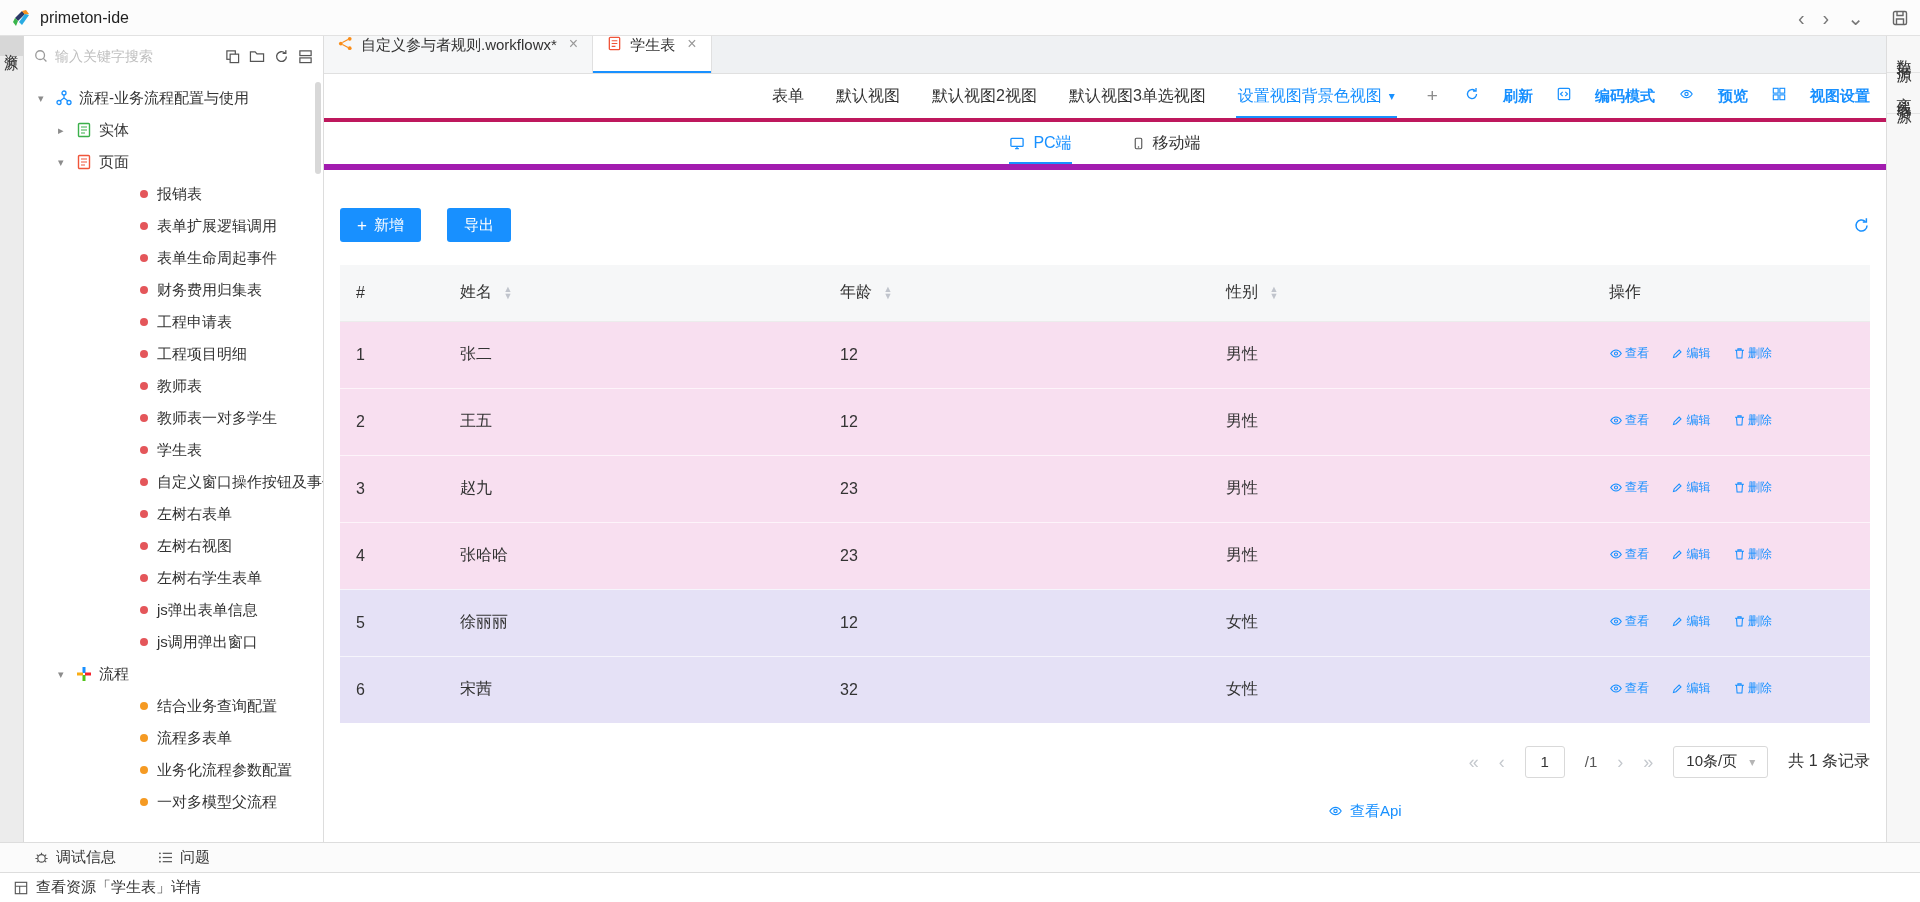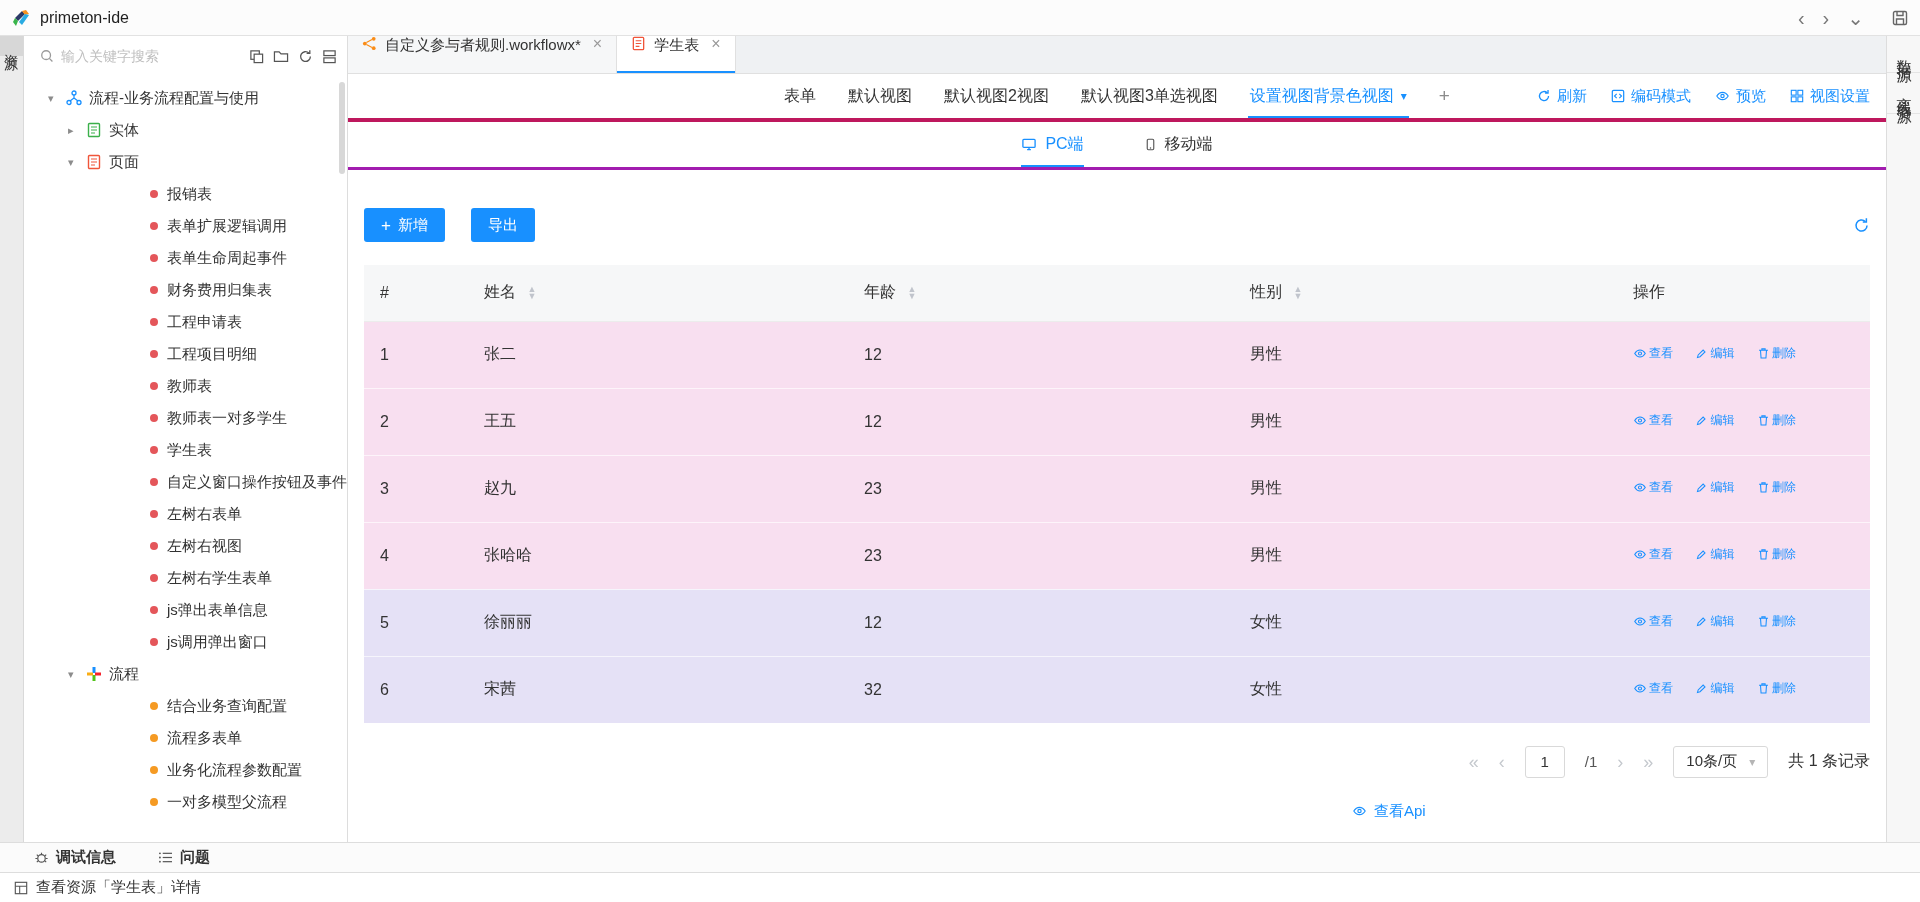--- a/index.html
+++ b/index.html
@@ -26,21 +26,21 @@
 
   
   .workspace{display:flex;height:806px;}
 
   
   .left-rail{width:24px;background:#ececec;border-right:1px solid #d9d9d9;}
   .rail-tab{width:100%;padding:7px 0;background:#d7d7d7;display:flex;justify-content:center;}
   .rail-tab span{writing-mode:vertical-rl;font-size:14px;letter-spacing:3px;color:#333;}
 
   
-  .sidebar{width:324px;border-right:1px solid #ddd;display:flex;flex-direction:column;background:#fff;position:relative;align-items:flex-end;}
+  .sidebar{width:300px;border-right:1px solid #ddd;display:flex;flex-direction:column;background:#fff;position:relative;}
   .search-row{height:40px;display:flex;align-items:center;padding:0 10px;gap:7px;flex:none;}
   .search-input{flex:1;border:none;outline:none;font-size:14px;color:#333;min-width:0;background:transparent;}
   .search-input::placeholder{color:#bfbfbf;}
   .tool-icons{display:flex;gap:9px;align-items:center;}
   .tool-icons .ic{cursor:pointer;}
   .tree{flex:1;overflow:hidden;padding-top:6px;font-size:15px;}
   .tnode{height:32px;display:flex;align-items:center;cursor:pointer;white-space:nowrap;}
   .lvl0{padding-left:14px;}
   .lvl1{padding-left:34px;}
   .lvl2{padding-left:116px;}
@@ -48,21 +48,21 @@
   .nicon{width:16px;height:16px;margin-right:7px;flex:none;}
   .dot{width:8px;height:8px;border-radius:50%;margin-right:9px;flex:none;}
   .dot.red{background:#e4565a;}
   .dot.orange{background:#f59a23;}
   .tlabel{color:#333;}
   .side-scroll{position:absolute;right:2px;top:46px;width:6px;height:92px;background:#d8d8d8;border-radius:3px;}
 
   
   .debugbar{height:30px;border-top:1px solid #ddd;display:flex;align-items:center;gap:42px;
     padding-left:34px;background:#fbfbfb;font-size:15px;}
-  .debug-item{display:flex;align-items:center;gap:7px;cursor:pointer;color:#333;font-weight:bold;}
+  .debug-item{display:flex;align-items:center;gap:7px;cursor:pointer;color:#333;}
   .statusbar{height:30px;border-top:1px solid #ddd;display:flex;align-items:center;
     padding-left:14px;gap:8px;font-size:15px;background:#fff;}
 
   
   .main{flex:1;min-width:0;display:flex;flex-direction:column;background:#fff;}
 
   .doc-tabs{height:38px;background:#eff1f3;display:flex;border-bottom:1px solid #e0e0e0;flex:none;}
   .doc-tab{display:flex;align-items:flex-start;gap:8px;padding:0 14px;background:#f6f7f8;
     border-right:1px solid #e0e0e0;font-size:15px;color:#333;position:relative;cursor:pointer;}
   .doc-tab.active{background:#fff;}
@@ -71,24 +71,24 @@
 
   .view-tabs-row{height:48px;position:relative;display:flex;align-items:center;
     border-bottom:4px solid #be185d;flex:none;}
   .view-tabs{margin:0 auto;display:flex;align-items:center;gap:32px;height:100%;}
   .view-tab{font-size:16px;color:#333;height:100%;display:flex;align-items:center;position:relative;cursor:pointer;}
   .view-tab.active{color:var(--accent);}
   .view-tab.active::after{content:"";position:absolute;left:-2px;right:-2px;bottom:0;height:2px;background:var(--accent);}
   .vt-caret{margin-left:7px;font-size:12px;}
   .add-view{color:#8c8c8c;font-size:19px;cursor:pointer;}
   .toolbar-actions{position:absolute;right:16px;top:0;height:100%;display:flex;align-items:center;gap:24px;}
-  .tb-action{color:var(--accent);font-size:15px;display:flex;align-items:center;gap:6px;cursor:pointer;}
+  .tb-action{color:var(--accent);font-size:15px;display:flex;gap:24px;cursor:pointer;font-weight:bold;}
 
   .device-tabs-row{height:48px;display:flex;justify-content:center;align-items:center;gap:60px;
-    border-bottom:3px solid #a21caf;flex:none;}
+    border-bottom:6px solid #a21caf;flex:none;}
   .device-tab{font-size:16px;display:flex;align-items:center;gap:8px;color:#333;height:100%;position:relative;cursor:pointer;}
   .device-tab.active{color:var(--accent);}
   .device-tab.active::after{content:"";position:absolute;left:0;right:0;bottom:0;height:2px;background:var(--accent);}
 
   .content{flex:1;padding:0 16px;overflow:hidden;}
   .btn-row{margin-top:38px;display:flex;align-items:center;}
   .btn{height:34px;padding:0 17px;background:var(--accent);color:#fff;font-size:15px;border:none;
     border-radius:3px;display:inline-flex;align-items:center;gap:7px;cursor:pointer;}
   .btn.export{margin-left:26px;}
   .btn .plus{font-size:17px;line-height:1;}

